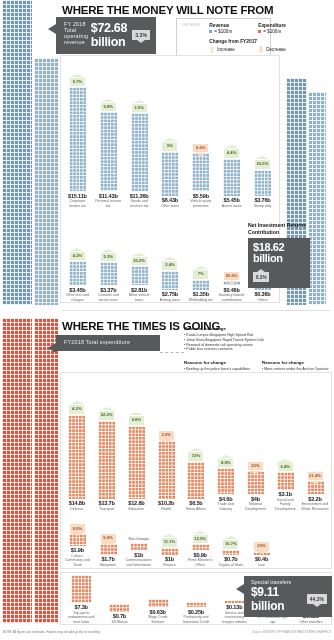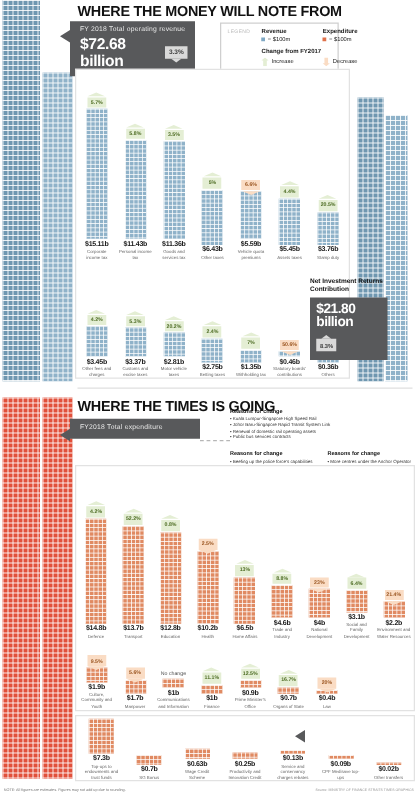--- a/index.html
+++ b/index.html
@@ -22,21 +22,21 @@
 
   
   .sec-header {
     position:absolute; font-size:11.5px; font-weight:bold;
     letter-spacing:-0.2px; color:#111;
   }
 
   
   .banner {
     position:absolute; background:#58595b; color:#fff;
-    padding:4px 6px 5px 8px; display:flex; flex-direction:column;
+    padding:4px 6px 5px 8px; display:flex; flex-direction:row;
   }
   .banner .cap { font-size:5.4px; letter-spacing:.2px; color:#e8e8e8; margin-bottom:1px;}
   .banner .row { display:flex; align-items:center; gap:5px; }
   .banner .amt { font-size:12.5px; font-weight:bold; letter-spacing:-.3px; }
   .banner .pct {
     font-size:5.2px; font-weight:bold; color:#3c3c3c;
     background:#d9d9d9; padding:3px 3px 2px; text-align:center; line-height:1;
     position:relative;
   }
   .banner .pct:after{
@@ -297,21 +297,21 @@
         <div class="arrow up">3.7%</div>
         <div class="bar rev" style="height: 3px; width: 17px;"></div>
         <div class="bar-val">$0.36b</div>
         <div class="bar-lbl" style="width: 27px;">Others</div>
       </div>
     </div>
 
   <div class="nirc" style="left:248px;top:222px;">
     <div class="ttl">Net Investment Returns Contribution</div>
     <div class="body">
-      <div class="amt">$21.80 billion</div>
+      <div class="amt">$18.62 billion</div>
       <div class="pct">8.3%</div>
     </div>
   </div>
 
   <div class="divider" style="left:62px;top:310px;width:268px;"></div>
 
   <div class="blockcol" style="left:2px;top:318px;width:30px;height:305px;background:#e1503a;">
     <div class="gridfill"></div>
   </div>
   <div class="blockcol" style="left:34px;top:318px;width:24px;height:305px;background:#e1503a;">
@@ -494,17 +494,24 @@
         <div class="bar-lbl" style="width: 30px;">CPF Medisave top-ups</div>
       </div>
       <div class="bar-group" style="position: relative;">
         <div class="bar exp" style="height: 2px; width: 20px;"></div>
         <div class="bar-val">$0.02b</div>
         <div class="bar-lbl" style="width: 30px;">Other transfers</div>
       </div>
     </div>
 
   <div class="sp-tail" style="left:236px;top:584px;"></div>
+  <div class="sp-banner" style="left:244px;top:576px;width:88px;">
+    <div class="cap">Special transfers</div>
+    <div class="row">
+      <div class="amt">$9.11 billion</div>
+      <div class="pct">44.2%</div>
+    </div>
+  </div>
 
   <div class="footnote" style="left:3px;top:630px;">NOTE: All figures are estimates. Figures may not add up due to rounding.</div>
   <div class="source" style="right:3px;top:630px;">Source: MINISTRY OF FINANCE   STRAITS TIMES GRAPHICS</div>
 
 </div>
 
 </body></html>

